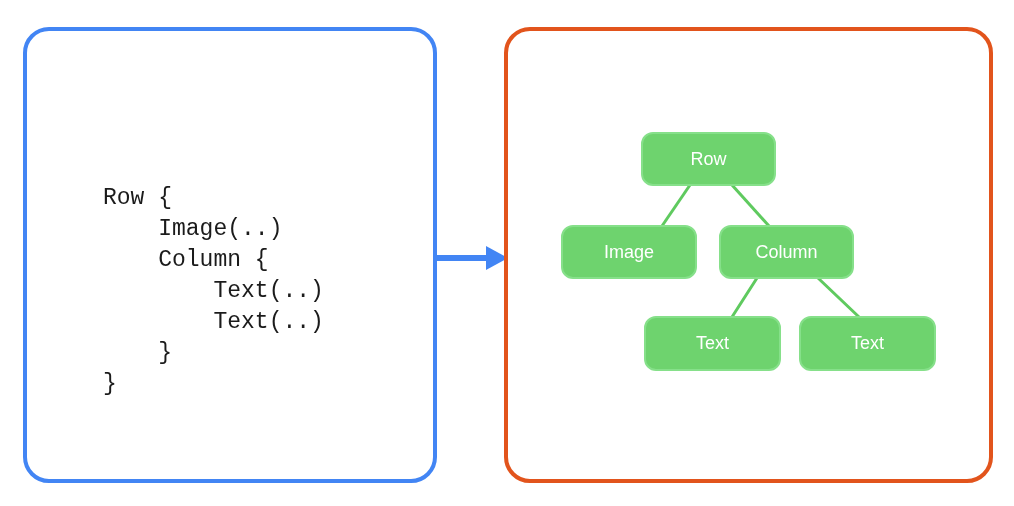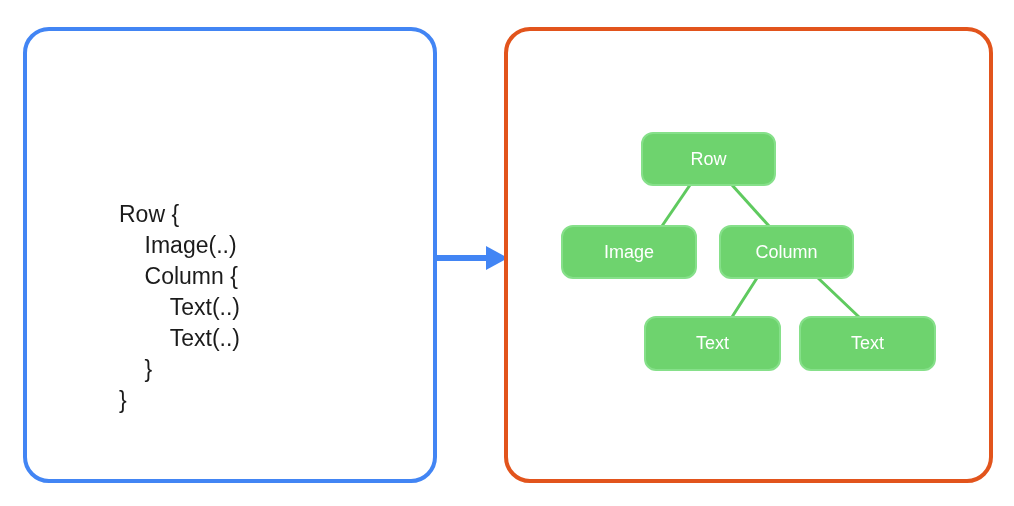--- a/index.html
+++ b/index.html
@@ -42,22 +42,22 @@
     height: 456px;
     border-width: 4px;
     border-color: #e2541c;
   }
 
   
   .code-block {
     position: absolute;
     left: 76px;
     top: 152px;
-    margin: 16px;
-    font-family: Liberation Sans, sans-serif;
+    margin: 0;
+    font-family: Liberation Mono, monospace;
     font-size: 23px;
     line-height: 31px;
     color: #1b1b1b;
     white-space: pre;
     letter-spacing: 0px;
   }
 
   
   .arrow-svg {
     position: absolute;

